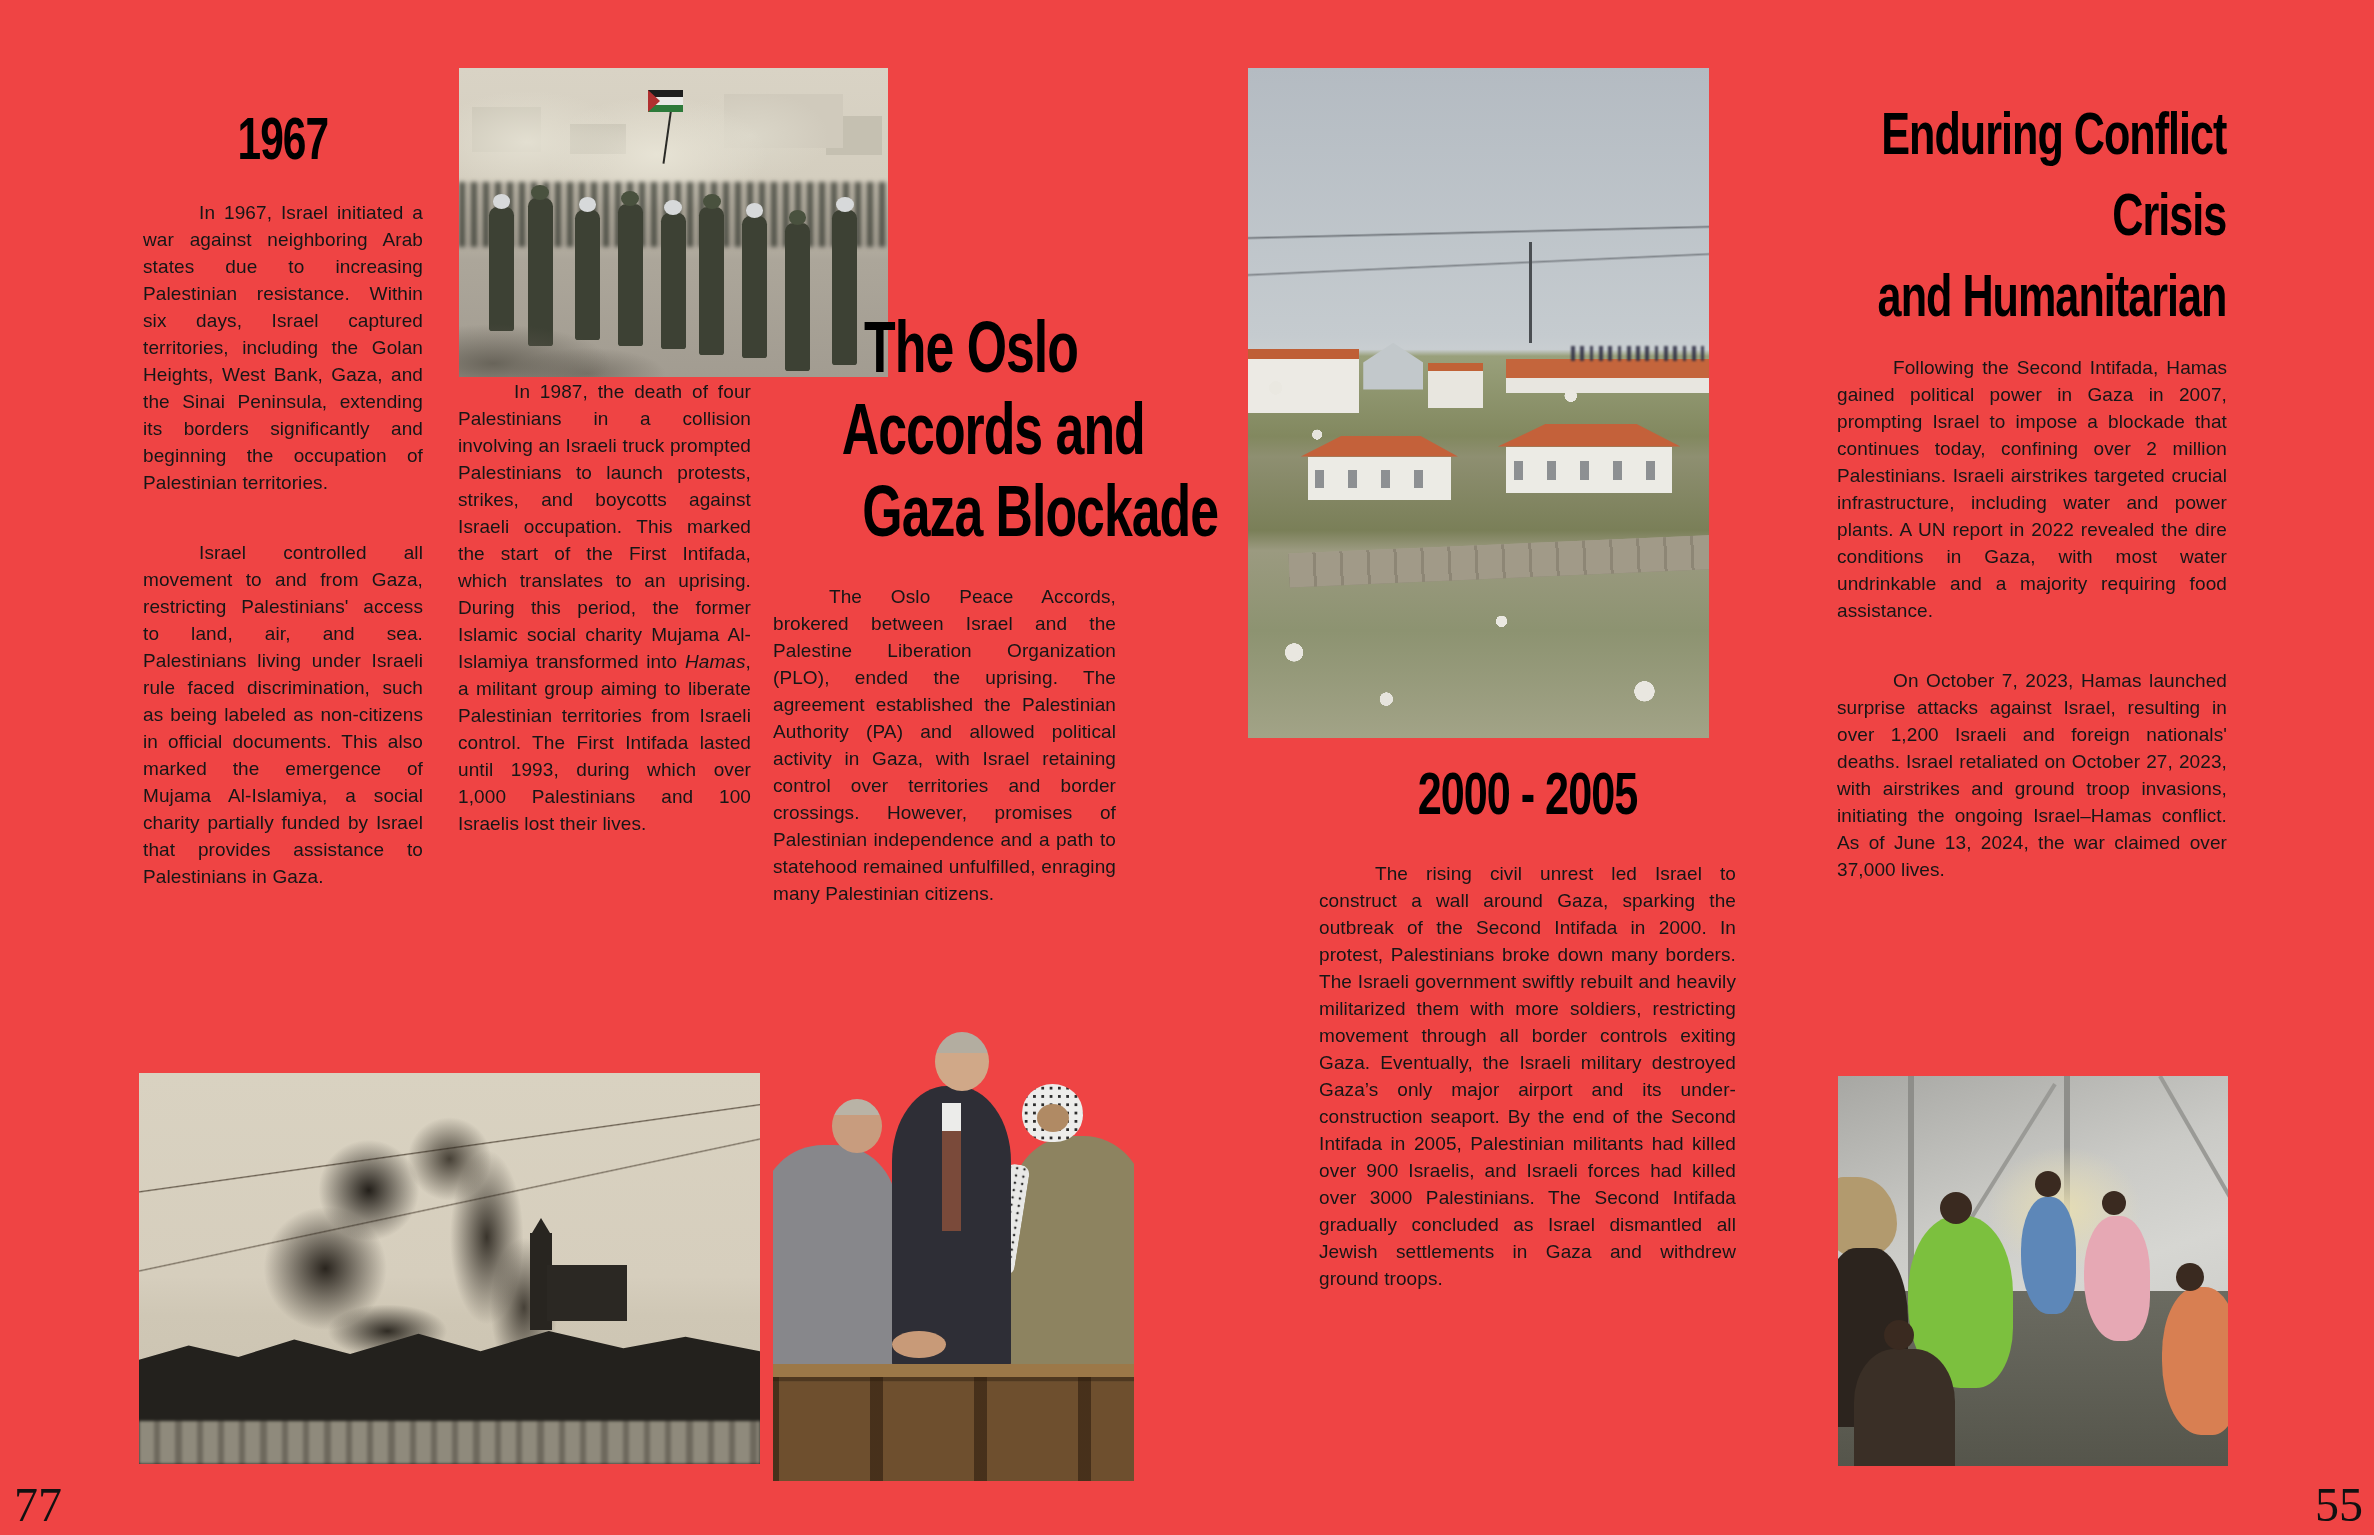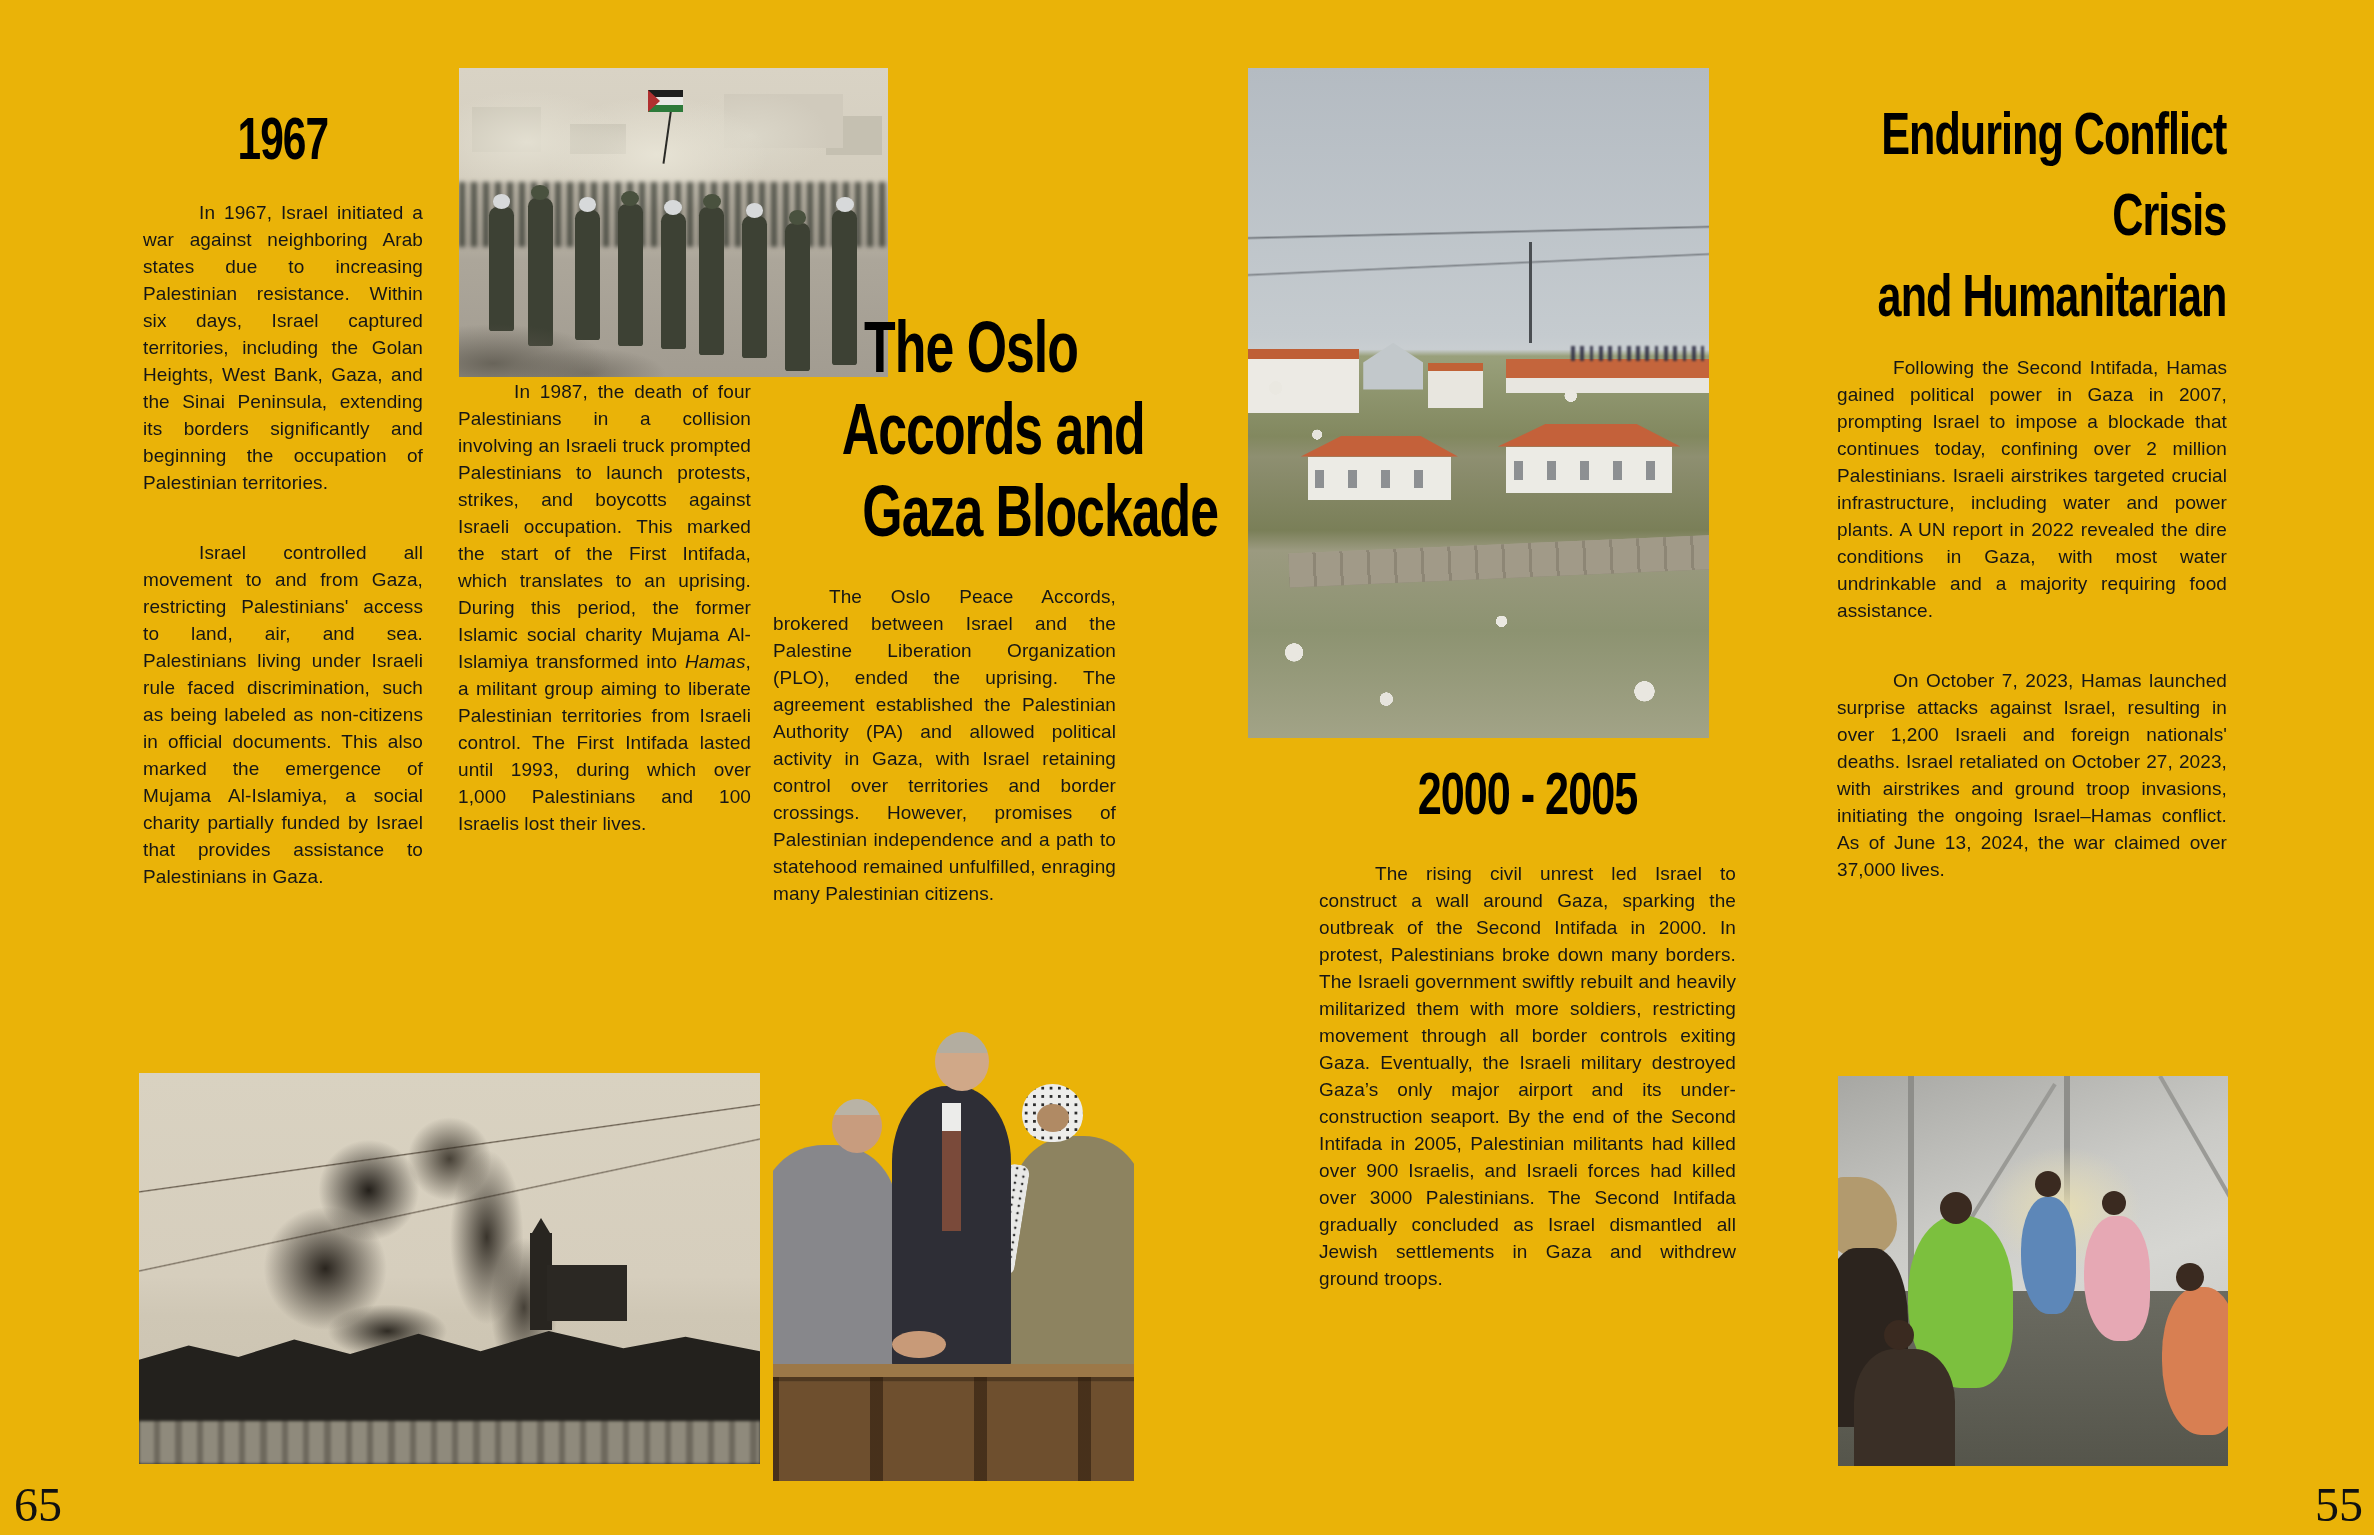--- a/index.html
+++ b/index.html
@@ -1,17 +1,17 @@
 <!DOCTYPE html>
 <html style="font-size:15px"><head>
 <meta charset="utf-8">
 <title>Book Spread</title>
 <style>
   html,body{margin:0;padding:0;background:#ffffff;}
-  .spread{position:relative;width:2375px;height:1535px;background:#eab308;overflow:hidden;
+  .spread{position:relative;width:2375px;height:1535px;background:#ef4444;overflow:hidden;
           font-family:"Liberation Sans",sans-serif;color:#161616;}
   .abs{position:absolute;}
 
   
   .disp{font-weight:bold;color:#000;letter-spacing:-1.4px;}
   .disp .sq{display:inline-block;transform:scaleX(0.72);white-space:nowrap;}
   .sq-c{transform-origin:50% 50%;}
   .sq-l{transform-origin:0 50%;}
   .sq-r{transform-origin:100% 50%;}
   .h64{font-size:59px;line-height:63px;}
@@ -215,21 +215,21 @@
       </div>
       <div class="o-fig o-clinton">
         <div class="o-head clinton"></div>
         <div class="o-shirt"></div>
       </div>
       <div class="o-hands"></div>
       <div class="o-podium"></div>
       <div class="o-rail"></div>
     </div>
 
-    <div class="pageno abs" style="left:14px;top:1477px;">65</div>
+    <div class="pageno abs" style="left:14px;top:1477px;">77</div>
   </section>
 
   <section class="abs" style="inset:0;">
 
     <div class="photo p-settlement" style="left:1248px;top:68px;width:461px;height:670px;">
       <div class="s-wires"></div>
       <div class="s-pole"></div>
       <div class="s-h1"></div>
       <div class="s-h2"></div>
       <div class="s-h3"></div>

